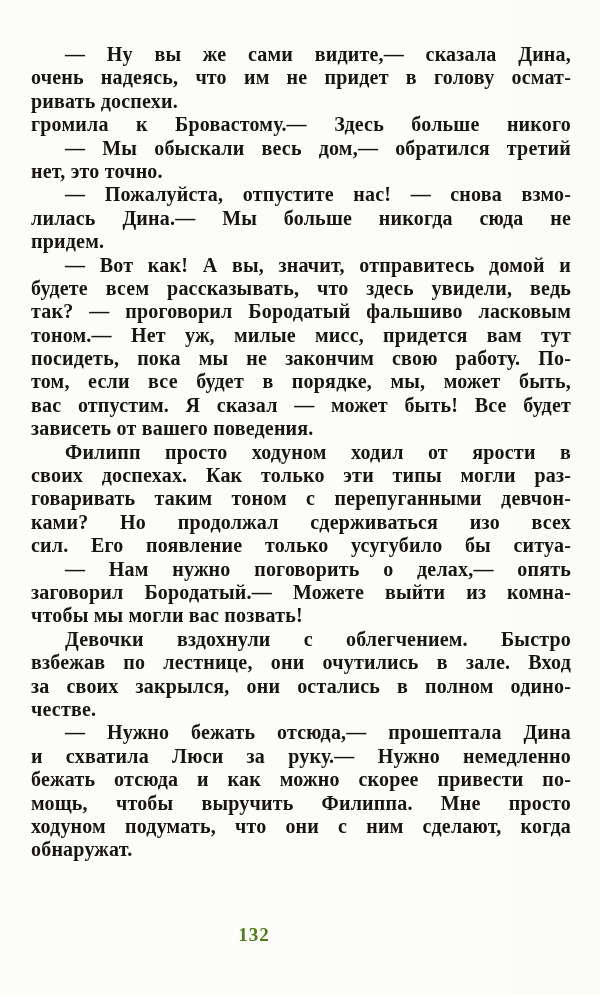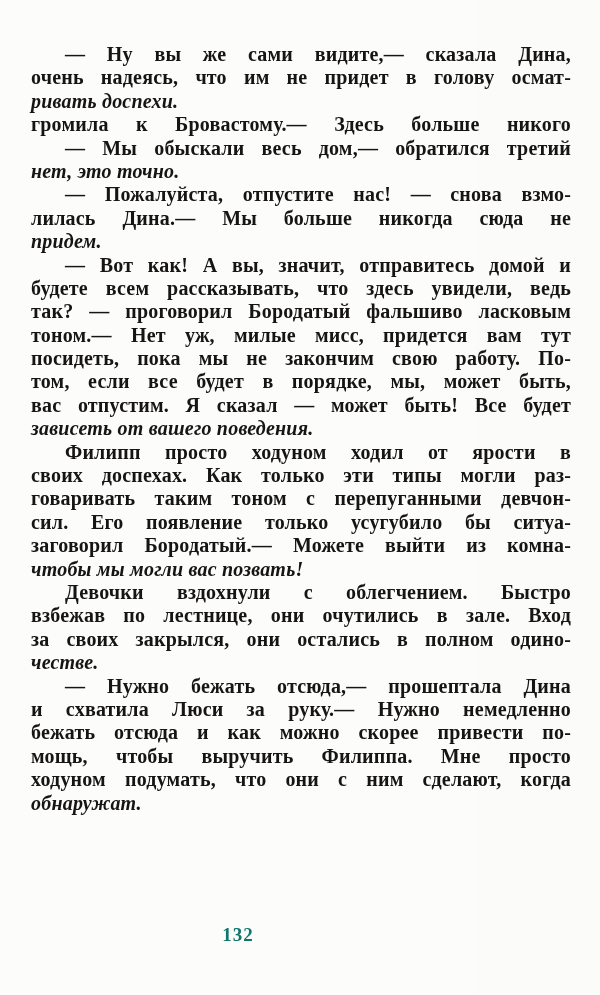--- a/index.html
+++ b/index.html
@@ -10,20 +10,21 @@
     overflow: hidden;
     background: #fbfbfa;
   }
   .page {
     position: relative;
     width: 476px;
     height: 995px;
     background: #fcfcfb;
     font-family: "Liberation Serif", "DejaVu Serif", serif;
     color: #171513;
+    padding-left: 32px;
   }
   .text-block {
     position: absolute;
     left: 31px;
     top: 43px;
     width: 540px;
     font-size: 20px;
     font-weight: bold;
     line-height: 23.4px;
     letter-spacing: 0.2px;
@@ -33,32 +34,31 @@
     text-align: justify;
     text-align-last: justify;
     height: 23.4px;
   }
   .line.indent {
     padding-left: 34px;
   }
   .line.end {
     text-align: center;
     text-align-last: left;
-    font-style: italic;
   }
   .page-number {
     position: absolute;
     left: 0;
     top: 924px;
     width: 100%;
     text-align: center;
     font-size: 19px;
     font-weight: bold;
     letter-spacing: 1px;
-    color: #0f766e;
+    color: #4d7c0f;
   }
 </style>
 </head>
 <body>
 
 <div class="page">
   <div class="text-block">
       <div class="line indent">— Ну вы же сами видите,— сказала Дина,</div>
       <div class="line">очень надеясь, что им не придет в голову осмат-</div>
       <div class="line end">ривать доспехи.</div>
@@ -72,21 +72,23 @@
       <div class="line">будете всем рассказывать, что здесь увидели, ведь</div>
       <div class="line">так? — проговорил Бородатый фальшиво ласковым</div>
       <div class="line">тоном.— Нет уж, милые мисс, придется вам тут</div>
       <div class="line">посидеть, пока мы не закончим свою работу. По-</div>
       <div class="line">том, если все будет в порядке, мы, может быть,</div>
       <div class="line">вас отпустим. Я сказал — может быть! Все будет</div>
       <div class="line end">зависеть от вашего поведения.</div>
       <div class="line indent">Филипп просто ходуном ходил от ярости в</div>
       <div class="line">своих доспехах. Как только эти типы могли раз-</div>
       <div class="line">говаривать таким тоном с перепуганными девчон-</div>
+      <div class="line">ками? Но продолжал сдерживаться изо всех</div>
       <div class="line">сил. Его появление только усугубило бы ситуа-</div>
+      <div class="line indent">— Нам нужно поговорить о делах,— опять</div>
       <div class="line">заговорил Бородатый.— Можете выйти из комна-</div>
       <div class="line end">чтобы мы могли вас позвать!</div>
       <div class="line indent">Девочки вздохнули с облегчением. Быстро</div>
       <div class="line">взбежав по лестнице, они очутились в зале. Вход</div>
       <div class="line">за своих закрылся, они остались в полном одино-</div>
       <div class="line end">честве.</div>
       <div class="line indent">— Нужно бежать отсюда,— прошептала Дина</div>
       <div class="line">и схватила Люси за руку.— Нужно немедленно</div>
       <div class="line">бежать отсюда и как можно скорее привести по-</div>
       <div class="line">мощь, чтобы выручить Филиппа. Мне просто</div>

